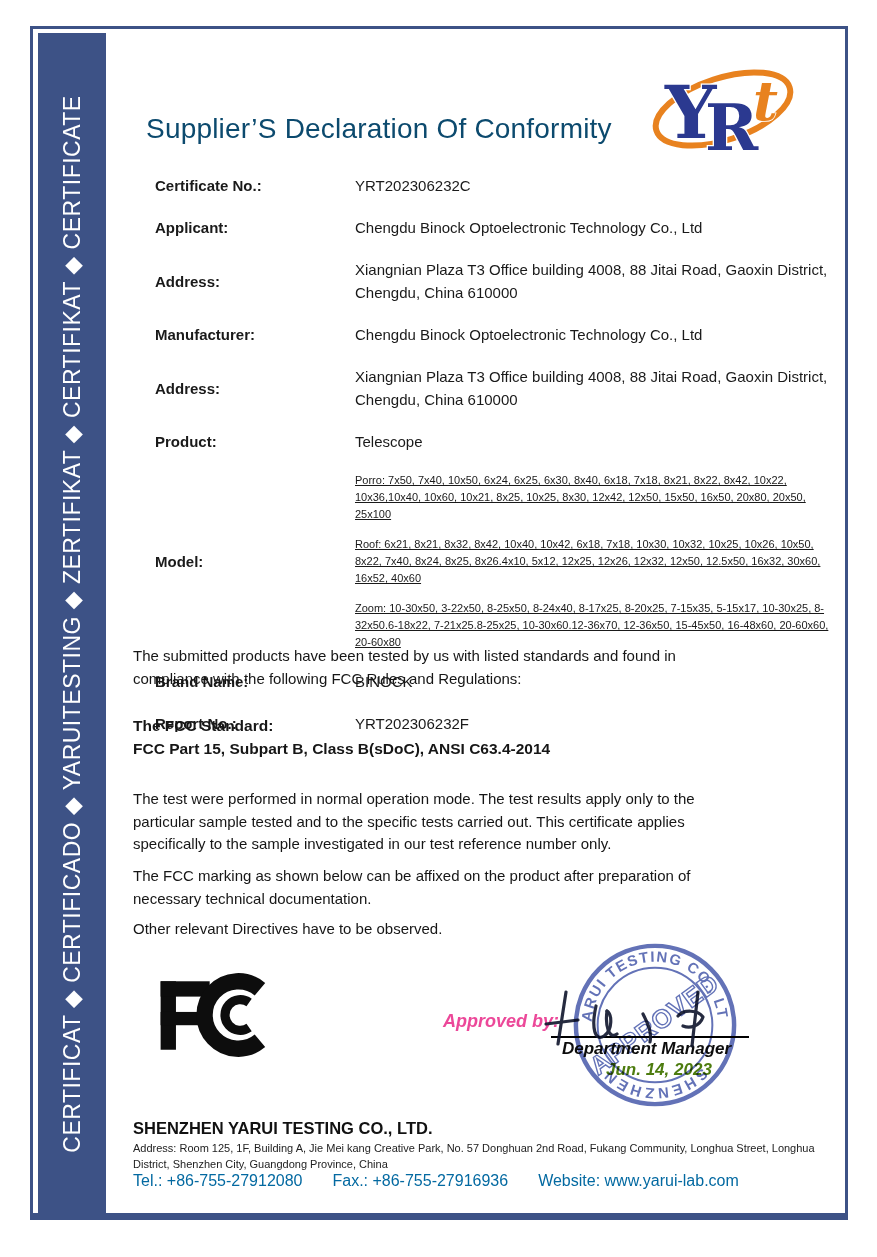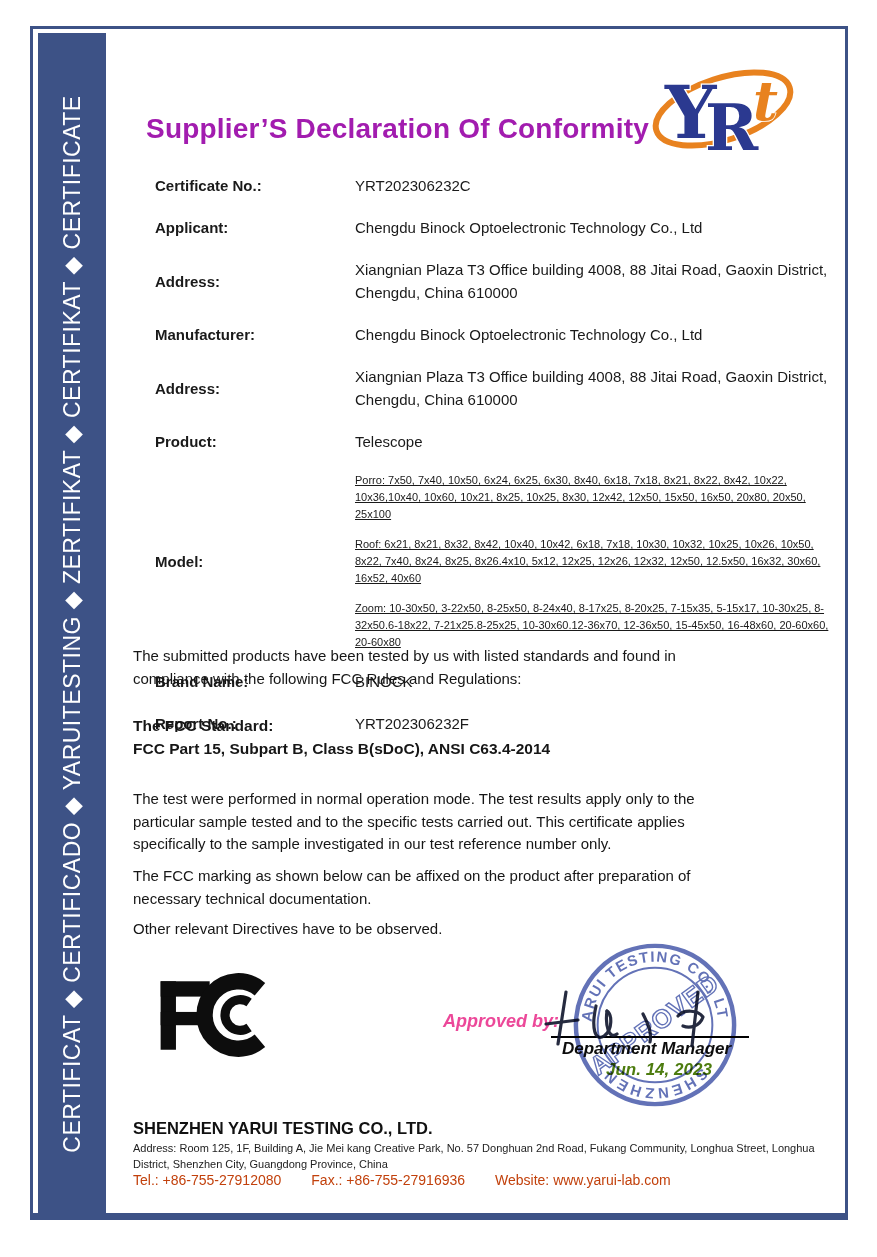--- a/index.html
+++ b/index.html
@@ -8,21 +8,21 @@
   
   .frame{position:absolute;left:30px;top:26px;width:818px;height:1194px;box-sizing:border-box;
          border:3px solid #3d5286;border-bottom-width:7px;}
   
   .sideband{position:absolute;left:38px;top:33px;width:68px;height:1182px;background:#3d5286;}
   .sideband-text{position:absolute;left:50%;top:50%;width:1182px;height:68px;
                  transform:translate(-50%,-50%) rotate(-90deg);
                  display:flex;align-items:center;justify-content:center;
                  color:#ffffff;font-size:23px;letter-spacing:0.5px;white-space:nowrap;}
   
-  .title{position:absolute;left:146px;top:113px;font-size:28px;font-weight:bold;color:#a21caf;letter-spacing:0.2px;}
+  .title{position:absolute;left:146px;top:113px;font-size:28px;font-weight:normal;color:#0c4a6e;letter-spacing:0.2px;}
   .logo{position:absolute;left:645px;top:56px;width:158px;height:108px;}
   
   .fields{position:absolute;left:155px;top:174px;width:682px;display:flex;flex-direction:column;gap:19px;
           font-size:15px;line-height:23px;}
   .frow{display:flex;align-items:center;}
   .flabel{width:200px;flex:0 0 200px;font-weight:bold;}
   .fvalue{max-width:480px;}
   .model-value{max-width:492px;font-size:11px;line-height:17px;text-decoration:underline;}
   .model-value .mpara{margin:0 0 13px 0;}
   .model-value .mpara:last-child{margin-bottom:0;}
@@ -38,21 +38,21 @@
   
   .approved-label{position:absolute;left:443px;top:1011px;font-size:18px;font-weight:bold;font-style:italic;color:#ec4899;}
   .sig-line{position:absolute;left:551px;top:1036px;width:198px;border-top:2px solid #000;}
   .approver-title{position:absolute;left:562px;top:1039px;font-size:17px;font-weight:bold;font-style:italic;color:#0d0d0d;text-align:center;}
   .approval-date{position:absolute;left:606px;top:1060px;font-size:17px;font-weight:bold;font-style:italic;color:#4d7c0f;}
   .signature{position:absolute;left:540px;top:984px;width:215px;height:78px;}
   .stamp{position:absolute;left:566px;top:936px;width:178px;height:178px;mix-blend-mode:multiply;opacity:0.82;}
   
   .footer-company{position:absolute;left:133px;top:1119px;font-size:16.5px;font-weight:bold;color:#111;}
   .footer-address{position:absolute;left:133px;top:1141px;width:705px;font-size:11px;line-height:15.8px;color:#222;}
-  .footer-contact{position:absolute;left:133px;top:1172px;font-size:14px;color:#c2410c;}
+  .footer-contact{position:absolute;left:133px;top:1172px;font-size:16px;color:#0369a1;}
   .footer-contact span{margin-right:30px;}
 </style>
 </head>
 <body>
 
 <div class="page">
 
   <div class="frame"></div>
 
   <div class="sideband">

